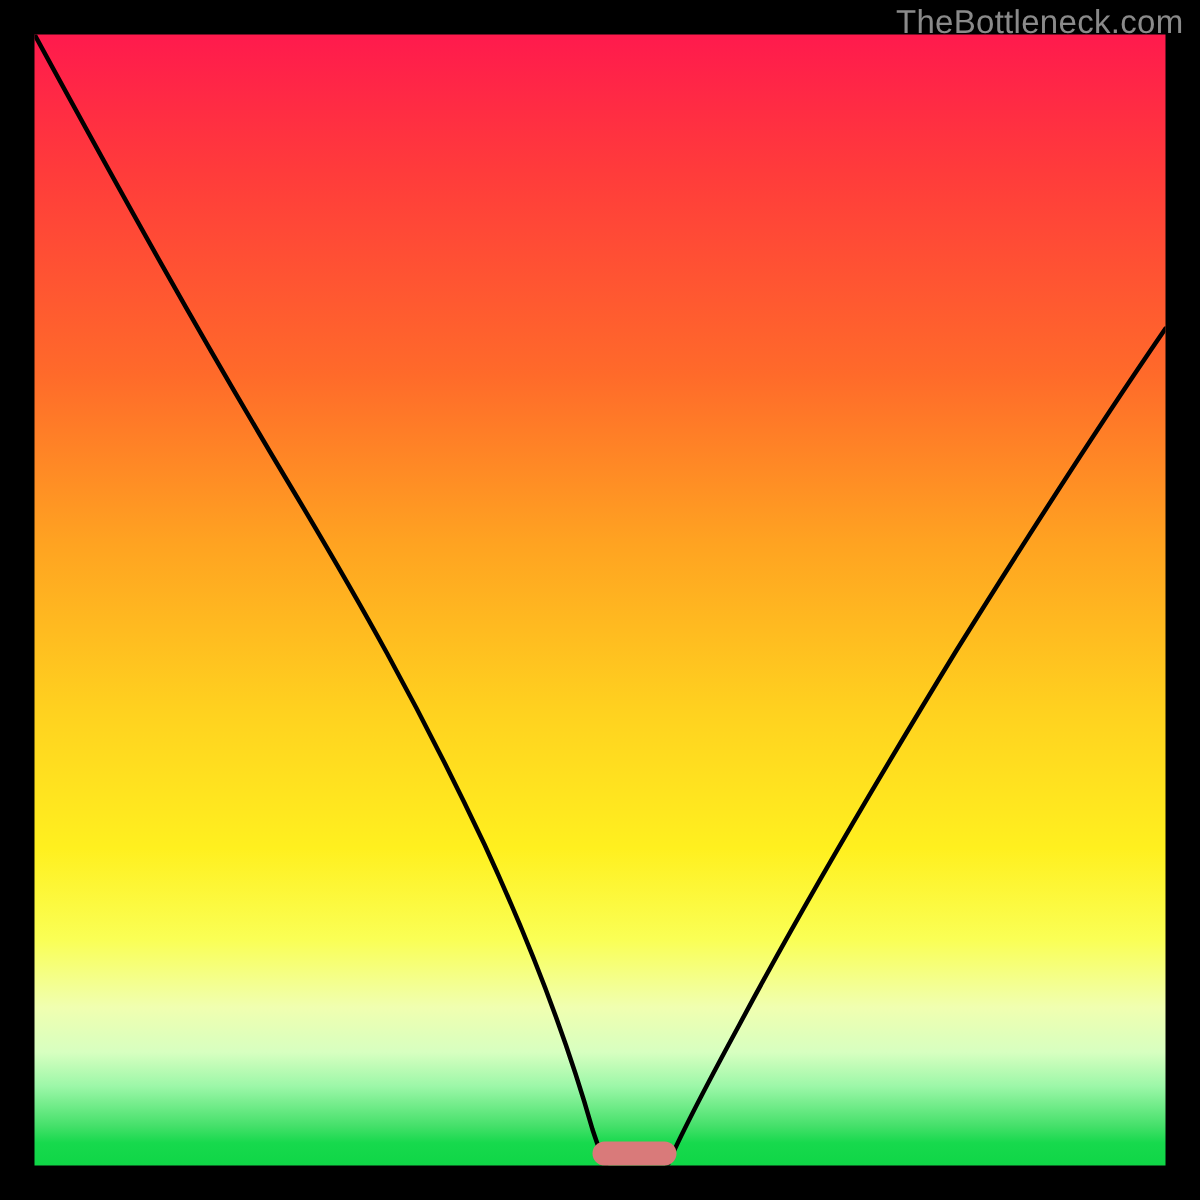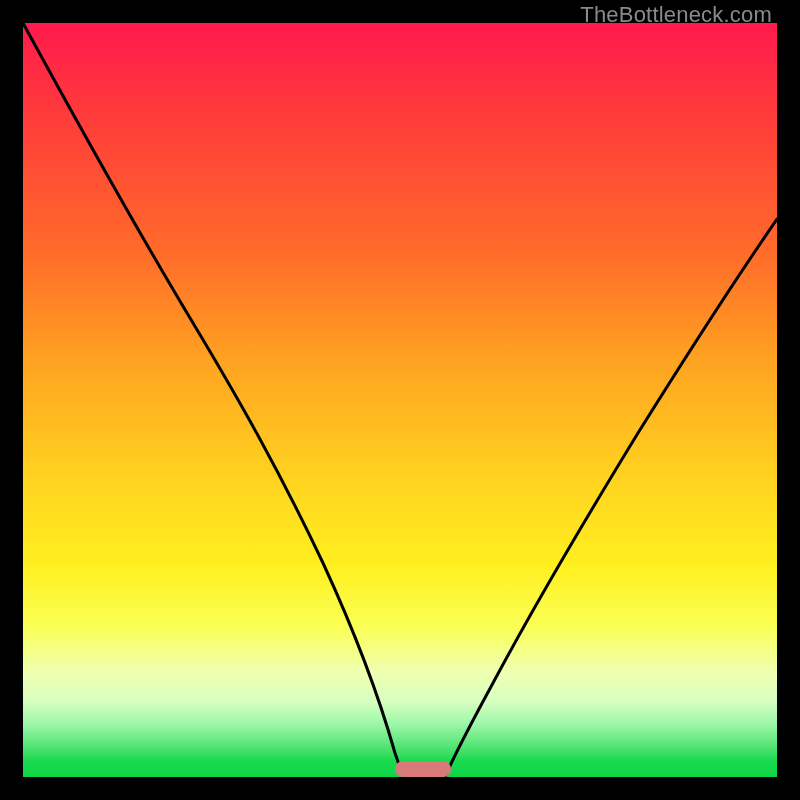--- a/index.html
+++ b/index.html
@@ -51,21 +51,21 @@
   .bottom-marker {
     position: absolute;
     width: 56px;
     height: 16px;
     border-radius: 8px;
     background: #d97a7a;
   }
   .watermark {
     position: absolute;
     top: 2px;
-    right: 28px;
+    right: 11px;
     color: #8a8a8a;
     font-size: 22px;
     letter-spacing: 0.2px;
     user-select: none;
   }
 </style>
 </head>
 <body>
 
 <div class="frame">

